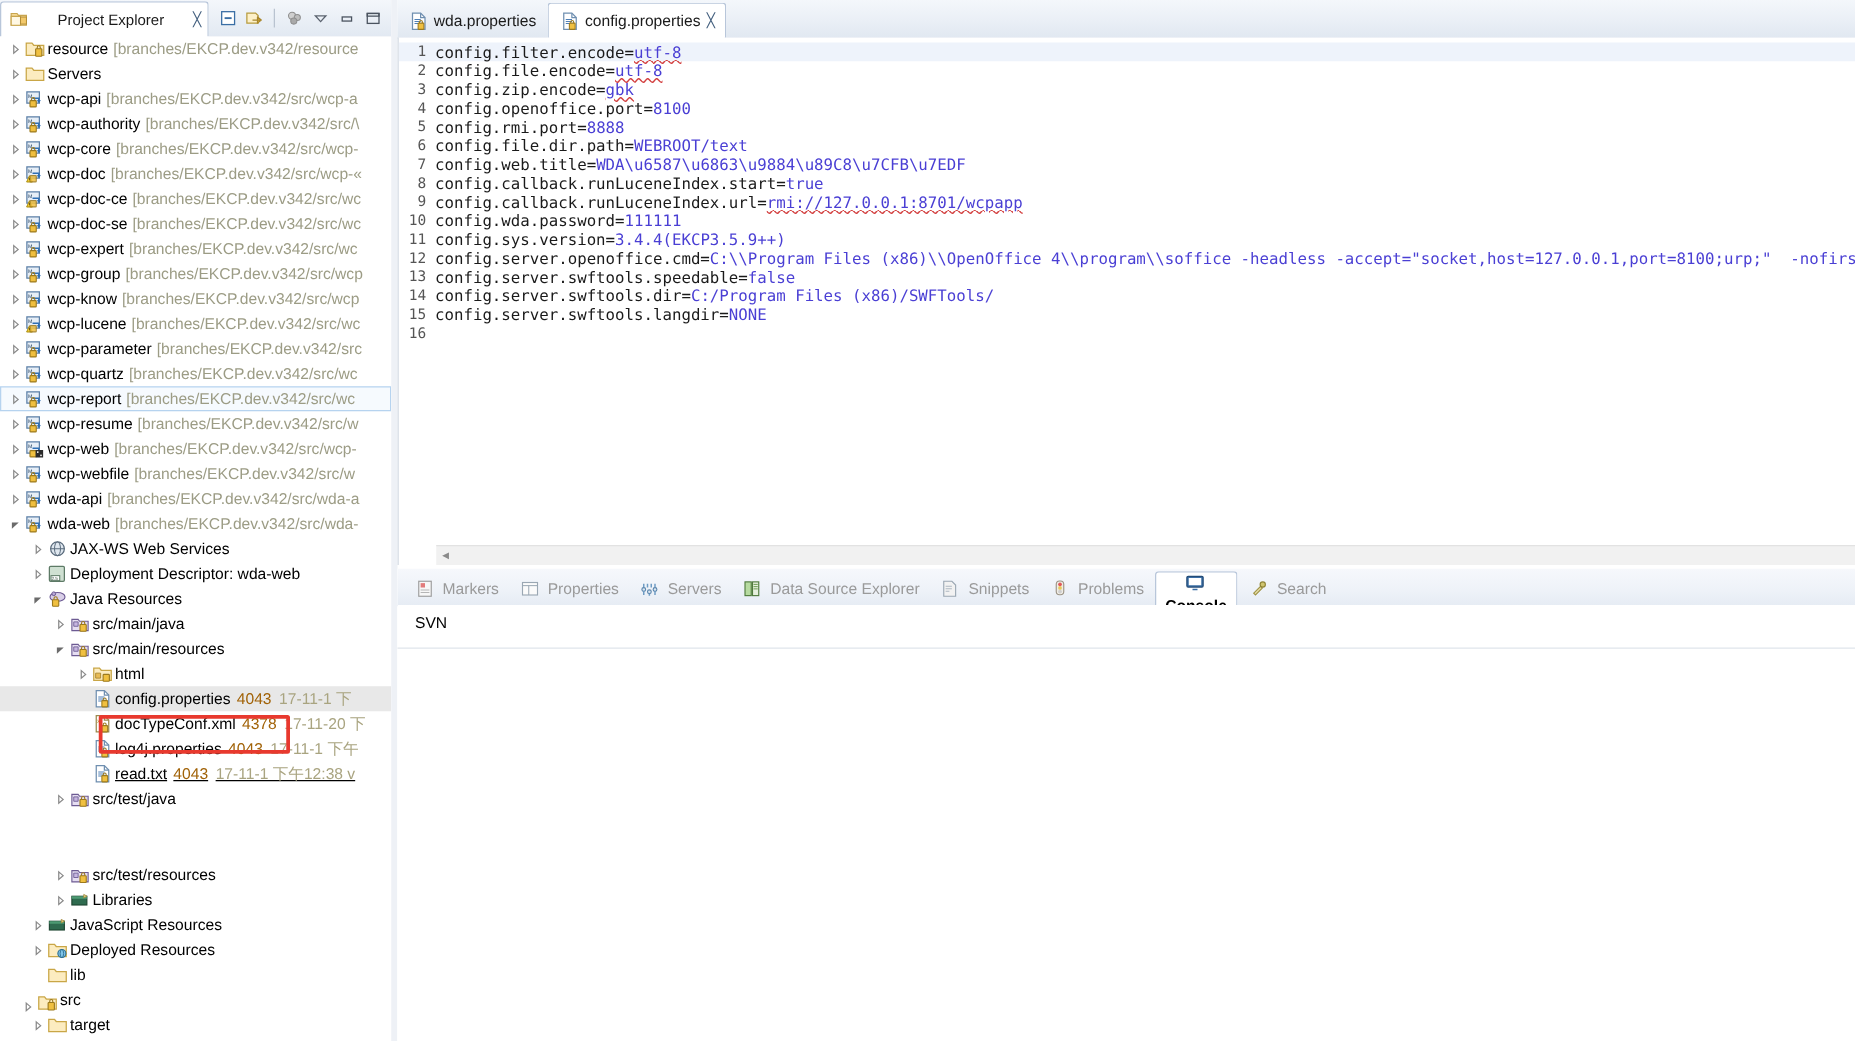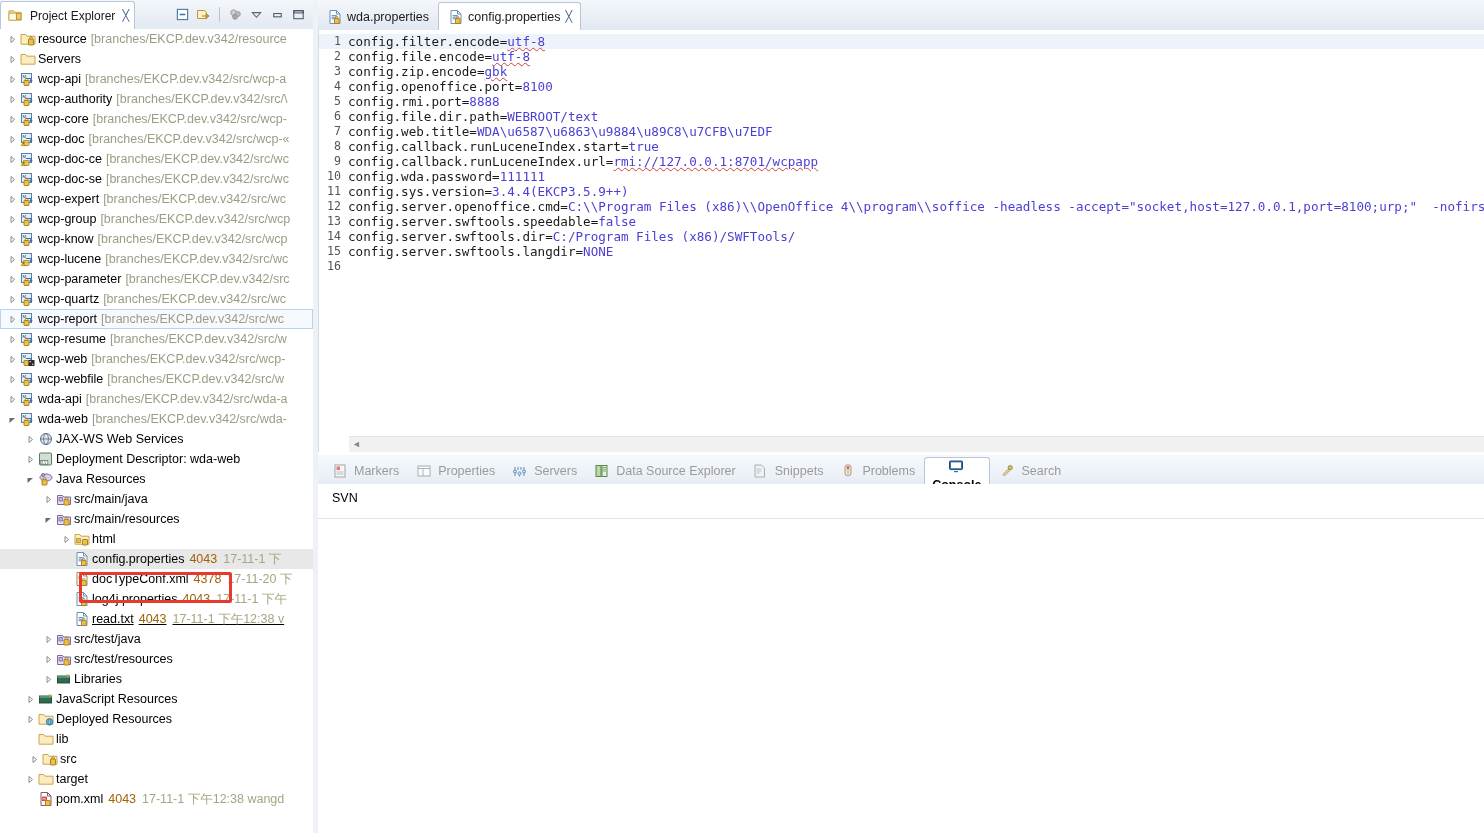--- a/index.html
+++ b/index.html
@@ -19,21 +19,21 @@
     background: #ffffff;
     box-sizing: border-box;
   }
   #explorer-titlebar {
     position: absolute; left: 0; top: 0; width: 313px; height: 29px;
     background: linear-gradient(to bottom,#f4f7fb 0%, #eaeff6 55%, #e2e9f2 100%);
     border-bottom: 1px solid #c3cfe0;
     display: flex; align-items: center;
   }
   .view-tab {
-    display: flex; align-items: center; gap: 4px;
+    display: flex; align-items: center; gap: 20px;
     padding: 0 5px 0 6px; height: 28px;
     background: #ffffff;
     border: 1px solid #b8c6da; border-bottom: none;
     border-top-left-radius: 3px; border-top-right-radius: 3px;
     margin-top: 1px;
     font-size: 12px;
   }
   .view-tab .lbl { color: #1a1a1a; }
   .close-x { font-size: 11px; color: #44607f; margin-left: 3px; font-family: "DejaVu Sans", sans-serif; }
   #explorer-tools {
@@ -751,21 +751,21 @@
           <span class="ico">
             <svg width="16" height="16" viewBox="0 0 16 16">
               <path d="M1.5 4.5h5l1.2 1.5h6.8v7.5H1.5z" fill="#e5ddf1" stroke="#6d5b93" stroke-width="0.9"></path>
               <path d="M3 6.5h3.5v3.5H3z" fill="#c6b6e0" stroke="#6d5b93" stroke-width="0.7"></path>
               <rect x="8" y="8.6" width="5" height="5.4" rx="0.6" fill="#f0c040" stroke="#9c7a1e" stroke-width="0.9"></rect>
               <path d="M9.2 8.6V7.5a1.3 1.3 0 0 1 2.6 0v1.1" fill="none" stroke="#9c7a1e" stroke-width="0.9"></path>
             </svg>
           </span>
           <span class="nm">src/test/java</span>
         </div>
-        <div class="row" style="padding-left: 42px;">
+        <div class="row" style="padding-left: 42px; margin-top: 41px;">
           <span class="twisty">
             <svg width="9" height="9" viewBox="0 0 9 9">
               <path d="M3 1.5L6.5 4.5L3 7.5z" fill="none" stroke="#8a8a8a" stroke-width="1"></path>
             </svg>
           </span>
           <span class="ico">
             <svg width="16" height="16" viewBox="0 0 16 16">
               <path d="M1.5 4.5h5l1.2 1.5h6.8v7.5H1.5z" fill="#e5ddf1" stroke="#6d5b93" stroke-width="0.9"></path>
               <path d="M3 6.5h3.5v3.5H3z" fill="#c6b6e0" stroke="#6d5b93" stroke-width="0.7"></path>
               <rect x="8" y="8.6" width="5" height="5.4" rx="0.6" fill="#f0c040" stroke="#9c7a1e" stroke-width="0.9"></rect>
@@ -821,21 +821,21 @@
         </div>
         <div class="row" style="padding-left: 24px;">
           <span class="twisty"></span>
           <span class="ico">
             <svg width="16" height="16" viewBox="0 0 16 16">
               <path d="M1 3.5h4.6L7 5.2h8v8H1z" fill="#fcecc0" stroke="#c9a646" stroke-width="1"></path>
             </svg>
           </span>
           <span class="nm">lib</span>
         </div>
-        <div class="row" style="padding-left: 28px;">
+        <div class="row" style="padding-left: 16px; align-items: flex-end;">
           <span class="twisty">
             <svg width="9" height="9" viewBox="0 0 9 9">
               <path d="M3 1.5L6.5 4.5L3 7.5z" fill="none" stroke="#8a8a8a" stroke-width="1"></path>
             </svg>
           </span>
           <span class="ico">
             <svg width="16" height="16" viewBox="0 0 16 16">
               <path d="M1 3.5h4.6L7 5.2h8v8H1z" fill="#fcecc0" stroke="#c9a646" stroke-width="1"></path>
               <rect x="8.5" y="8" width="5" height="6" rx="0.6" fill="#f0c040" stroke="#9c7a1e" stroke-width="0.9"></rect>
               <path d="M9.8 8V6.8a1.2 1.2 0 0 1 2.4 0V8" fill="none" stroke="#9c7a1e" stroke-width="0.9"></path>

